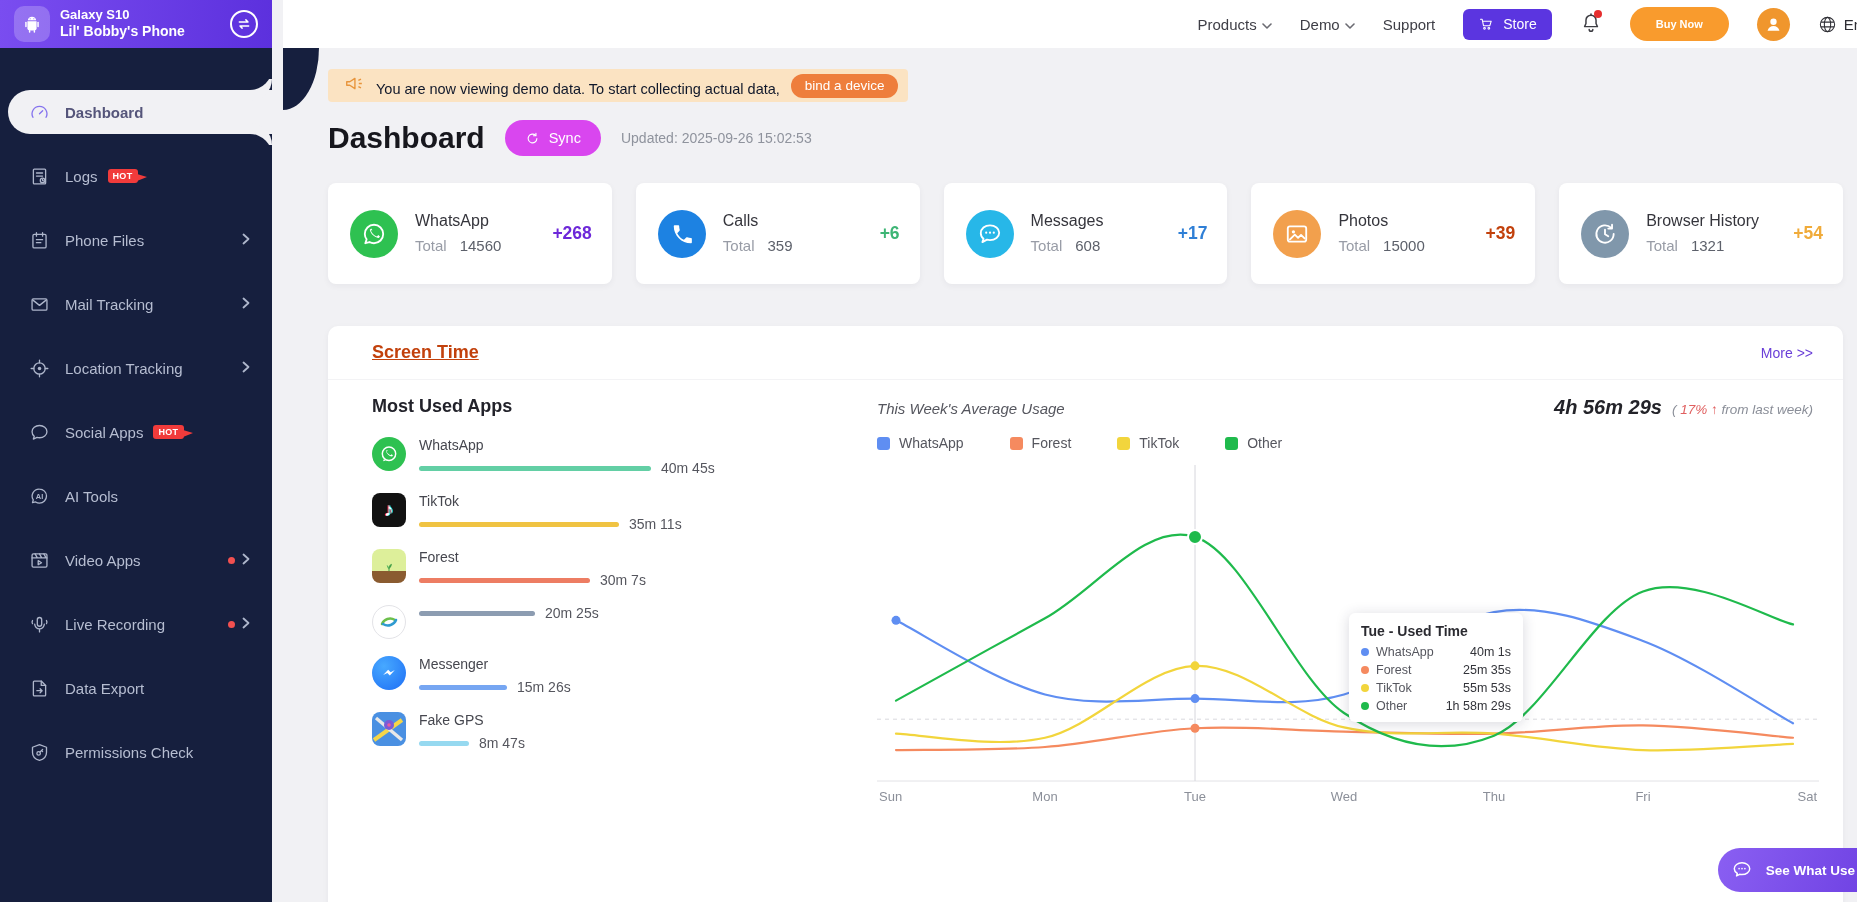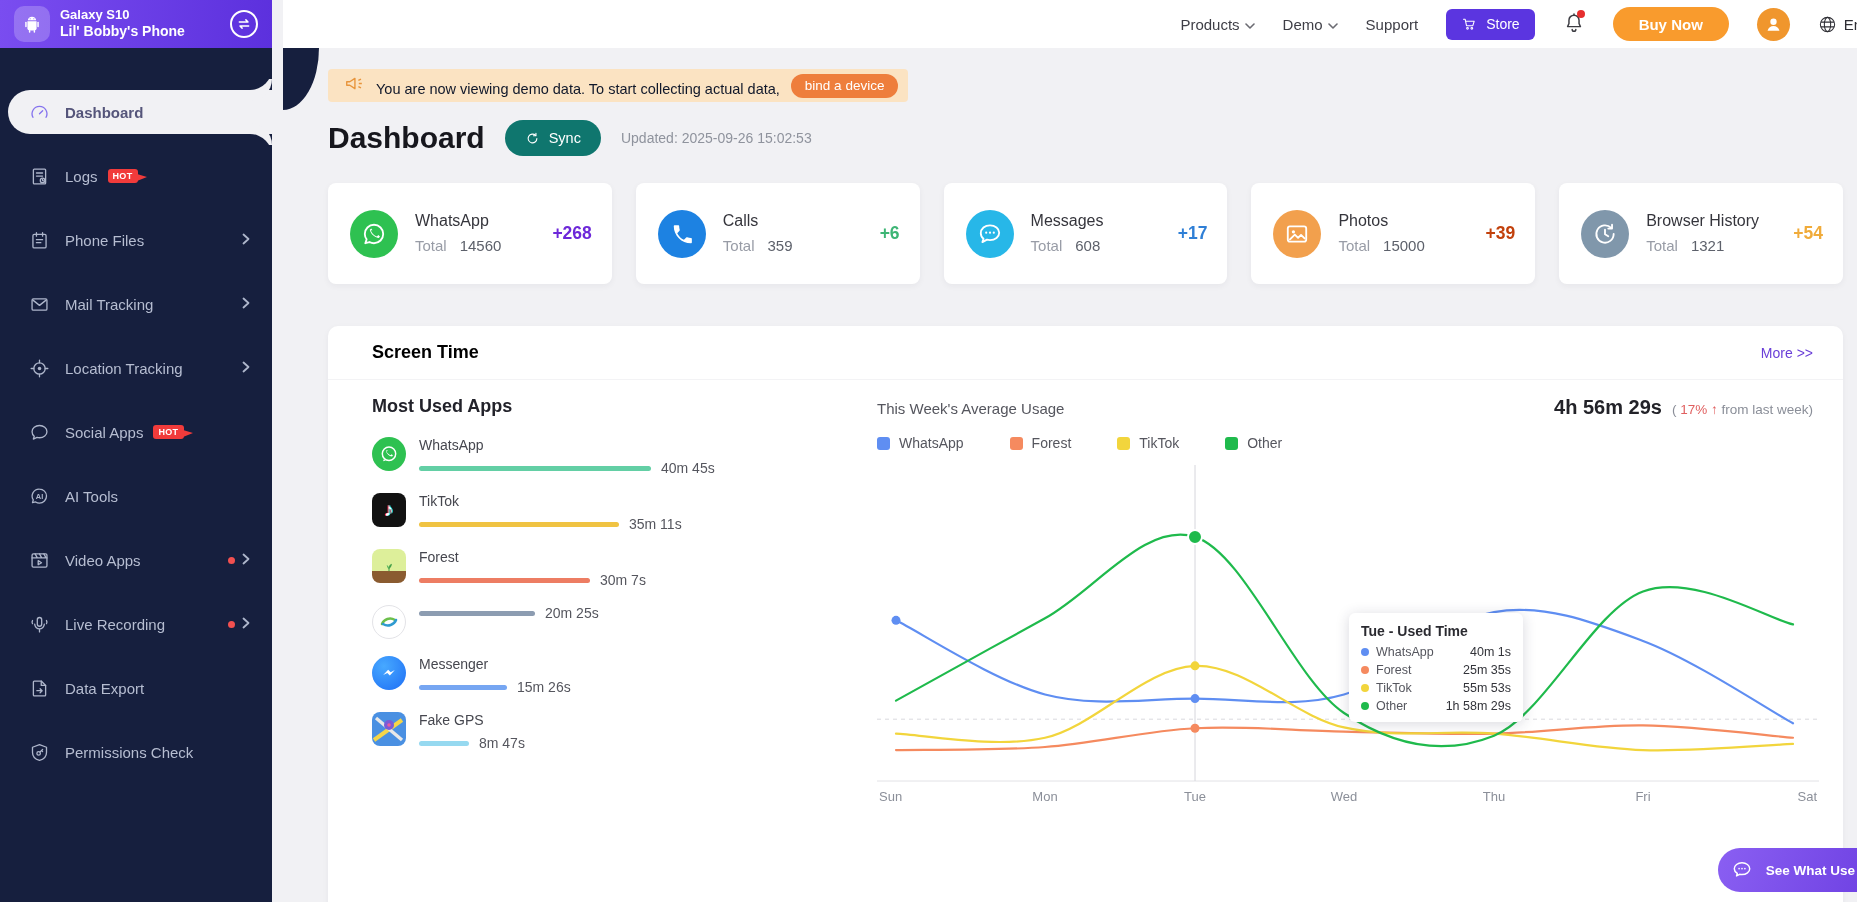--- a/index.html
+++ b/index.html
@@ -34,71 +34,71 @@
 
   
   .topbar { position:absolute; left:283px; top:0; width:1574px; height:48px; background:#fff; display:flex; align-items:center; justify-content:flex-end; gap:28px; padding-right:10px; z-index:4; }
   .top-link { font-size:15px; color:#3e3e46; display:flex; align-items:center; gap:5px; cursor:pointer; }
   .caret svg { width:10px; height:7px; stroke:#6b6b72; fill:none; stroke-width:1.6; stroke-linecap:round; stroke-linejoin:round; }
   .store-btn { background:#5b35e0; color:#fff; border:none; height:31px; border-radius:6px; padding:0 15px; font-size:14px; display:flex; align-items:center; gap:8px; cursor:pointer; font-family:inherit; }
   .store-btn svg { width:17px; height:16px; stroke:#fff; fill:none; stroke-width:1.6; stroke-linecap:round; stroke-linejoin:round; }
   .bell-wrap { position:relative; cursor:pointer; }
   .bell-wrap svg { width:22px; height:23px; stroke:#3c3c42; fill:none; stroke-width:1.6; stroke-linecap:round; stroke-linejoin:round; }
   .bell-dot { position:absolute; right:0; top:-1px; width:8px; height:8px; border-radius:50%; background:#e62e2e; }
-  .buy-btn { background:#f99b2d; color:#fff; border:none; height:34px; border-radius:17px; padding:0 26px; font-size:15px; font-weight:bold; cursor:pointer; font-family:inherit; }
+  .buy-btn { background:#f99b2d; color:#fff; border:none; height:34px; border-radius:17px; padding:0 26px; font-size:11px; font-weight:bold; cursor:pointer; font-family:inherit; }
   .avatar { width:33px; height:33px; border-radius:50%; background:#f0962d; display:flex; align-items:center; justify-content:center; cursor:pointer; }
   .avatar svg { width:19px; height:19px; fill:#fff; }
   .lang { display:flex; align-items:center; gap:7px; font-size:15px; color:#2e2e34; margin-right:-46px; cursor:pointer; }
   .lang svg { width:19px; height:19px; stroke:#2e2e34; fill:none; stroke-width:1.3; }
 
   
   .main { position:absolute; left:283px; top:48px; width:1574px; height:854px; background:#f1f1f4; padding:0 14px 0 45px; }
   .corner-blob { position:absolute; left:0; top:0; width:36px; height:62px; background:#161f3e; border-bottom-right-radius:100% 100%; }
 
   .demo-banner { margin-top:21px; width:fit-content; height:33px; background:#fbe3c2; border-radius:4px; display:flex; align-items:center; gap:11px; padding:0 10px 0 16px; }
   .demo-banner .megaphone svg { width:21px; height:19px; stroke:#e8953c; fill:none; stroke-width:1.6; stroke-linejoin:round; }
   .demo-text { font-size:14.5px; color:#0f172a;margin-top:7px; }
   .bind-btn { background:#ee7e3c; color:#fff; border:none; height:24px; border-radius:13px; padding:0 14px; font-size:13.5px; cursor:pointer; font-family:inherit; }
 
   .head-row { margin-top:18px; display:flex; align-items:center; gap:20px; }
   .page-title { font-size:30px; font-weight:bold; color:#17171d; }
-  .sync-btn { background:#0f766e; color:#fff; border:none; height:36px; border-radius:18px; padding:0 20px; font-size:14.5px; display:flex; align-items:center; gap:9px; cursor:pointer; font-family:inherit; }
+  .sync-btn { background:#d946ef; color:#fff; border:none; height:36px; border-radius:18px; padding:0 20px; font-size:14.5px; display:flex; align-items:center; gap:9px; cursor:pointer; font-family:inherit; }
   .sync-btn svg { width:15px; height:15px; stroke:#fff; fill:none; stroke-width:1.8; stroke-linecap:round; stroke-linejoin:round; }
   .updated { font-size:14px; color:#8f939d; }
 
   .stats-row { margin-top:27px; display:flex; gap:24px; }
   .stat-card { flex:1; height:101px; background:#fff; border-radius:8px; box-shadow:0 2px 6px rgba(30,30,60,.05); display:flex; align-items:center; padding:0 20px 0 22px; }
   .stat-icon { width:48px; height:48px; border-radius:50%; display:flex; align-items:center; justify-content:center; flex:0 0 auto; }
   .stat-icon svg { width:26px; height:26px; stroke:#fff; fill:none; stroke-width:1.7; stroke-linecap:round; stroke-linejoin:round; }
   .stat-info { margin-left:17px; line-height:1.55; }
   .stat-title { font-size:16px; color:#35353c; }
   .stat-total { font-size:15px; color:#989ca6; display:flex; gap:13px; }
   .stat-total .t-num { color:#5d616b; }
   .stat-delta { margin-left:auto; font-size:17.5px; font-weight:600; }
 
   
   .screen-card { margin-top:42px; background:#fff; border-radius:10px; height:604px; box-shadow:0 2px 6px rgba(30,30,60,.05); }
   .sc-header { height:54px; display:flex; align-items:center; justify-content:space-between; padding:0 30px 0 44px; border-bottom:1px solid #f3f3f5; }
-  .sc-title { font-size:18px; font-weight:bold; color:#000000; }
+  .sc-title { font-size:18px; font-weight:bold; color:#c2410c;text-decoration:underline; }
   .more-link { font-size:14px; color:#6a3fd8; cursor:pointer; }
   .sc-body { display:flex; padding:16px 30px 0 44px; }
 
   .left-col { width:505px; flex:0 0 auto; }
   .today-label { font-size:15px; color:#55565e; margin-bottom:13px; }
   .most-used { font-size:18px; font-weight:bold; color:#22222a; margin-bottom:20px; }
   .app-row { display:flex; margin-bottom:17px; align-items:flex-start; }
   .app-icon { width:34px; height:34px; border-radius:8px; overflow:hidden; flex:0 0 auto; display:flex; align-items:center; justify-content:center; }
   .app-main { margin-left:13px; flex:1; }
   .app-name { font-size:14px; color:#46474f; margin-bottom:7px; }
   .app-bar-row { display:flex; align-items:center; gap:10px; }
   .app-bar { height:5px; border-radius:3px; display:block; }
   .app-time { font-size:14px; color:#55565e; white-space:nowrap; }
 
   .right-col { flex:1; }
-  .week-head { display:flex; align-items:baseline; }
+  .week-head { display:flex; align-items:baseline;font-style:italic; }
   .week-title { font-size:15px; color:#55565e; }
   .week-right { margin-left:auto; display:flex; align-items:baseline; gap:10px; }
   .week-total { font-size:20px; font-weight:bold; color:#232329; }
   .week-note { font-size:13.5px; color:#8a8e98; }
   .week-note .pct, .week-note .arrow { color:#e05f5f; }
   .legend-row { margin-top:16px; display:flex; gap:46px; }
   .legend-item { display:flex; align-items:center; gap:9px; font-size:14px; color:#55565e; cursor:pointer; }
   .legend-swatch { width:13px; height:13px; border-radius:3px; display:block; }
   .chart-wrap { position:relative; margin-top:10px; height:352px; }
   .chart-wrap svg { position:absolute; left:0; top:0; }

